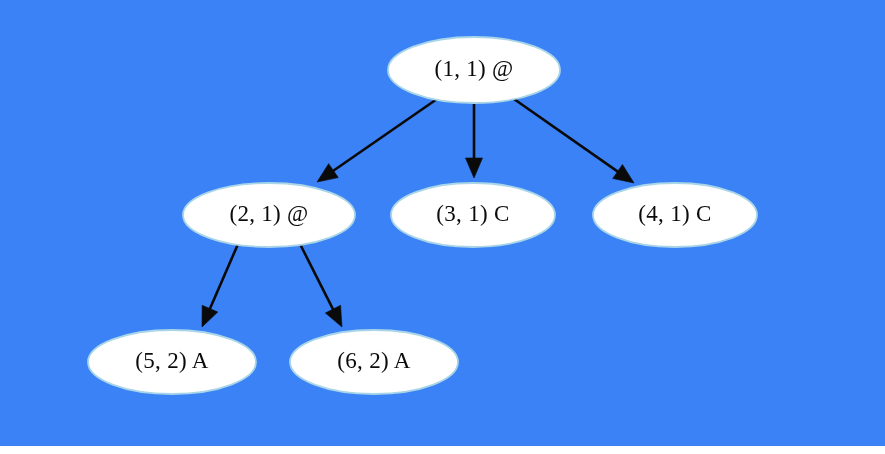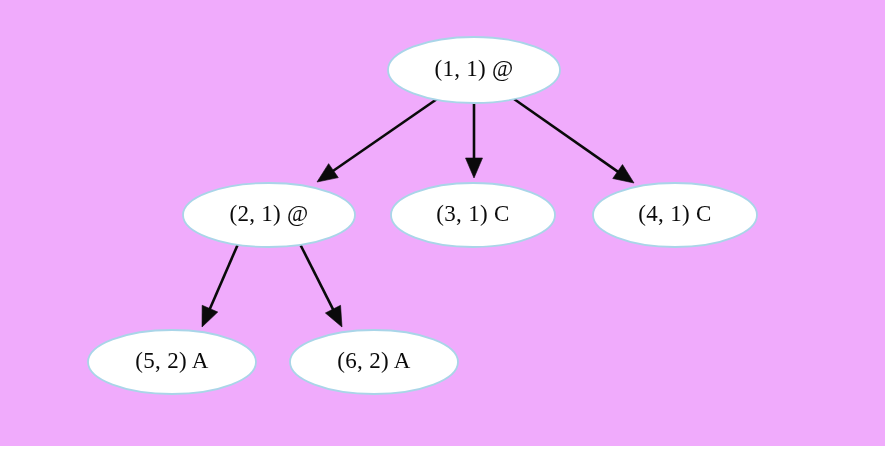--- a/index.html
+++ b/index.html
@@ -10,21 +10,21 @@
   body {
     width: 885px;
     height: 454px;
     font-family: "Liberation Serif", "DejaVu Serif", serif;
     overflow: hidden;
   }
   #graph-canvas {
     position: relative;
     width: 885px;
     height: 446px;
-    background: #f0abfc;
+    background: #3b82f6;
   }
   #graph-svg {
     position: absolute;
     top: 0;
     left: 0;
     width: 885px;
     height: 454px;
   }
   .node-ellipse {
     fill: #ffffff;

